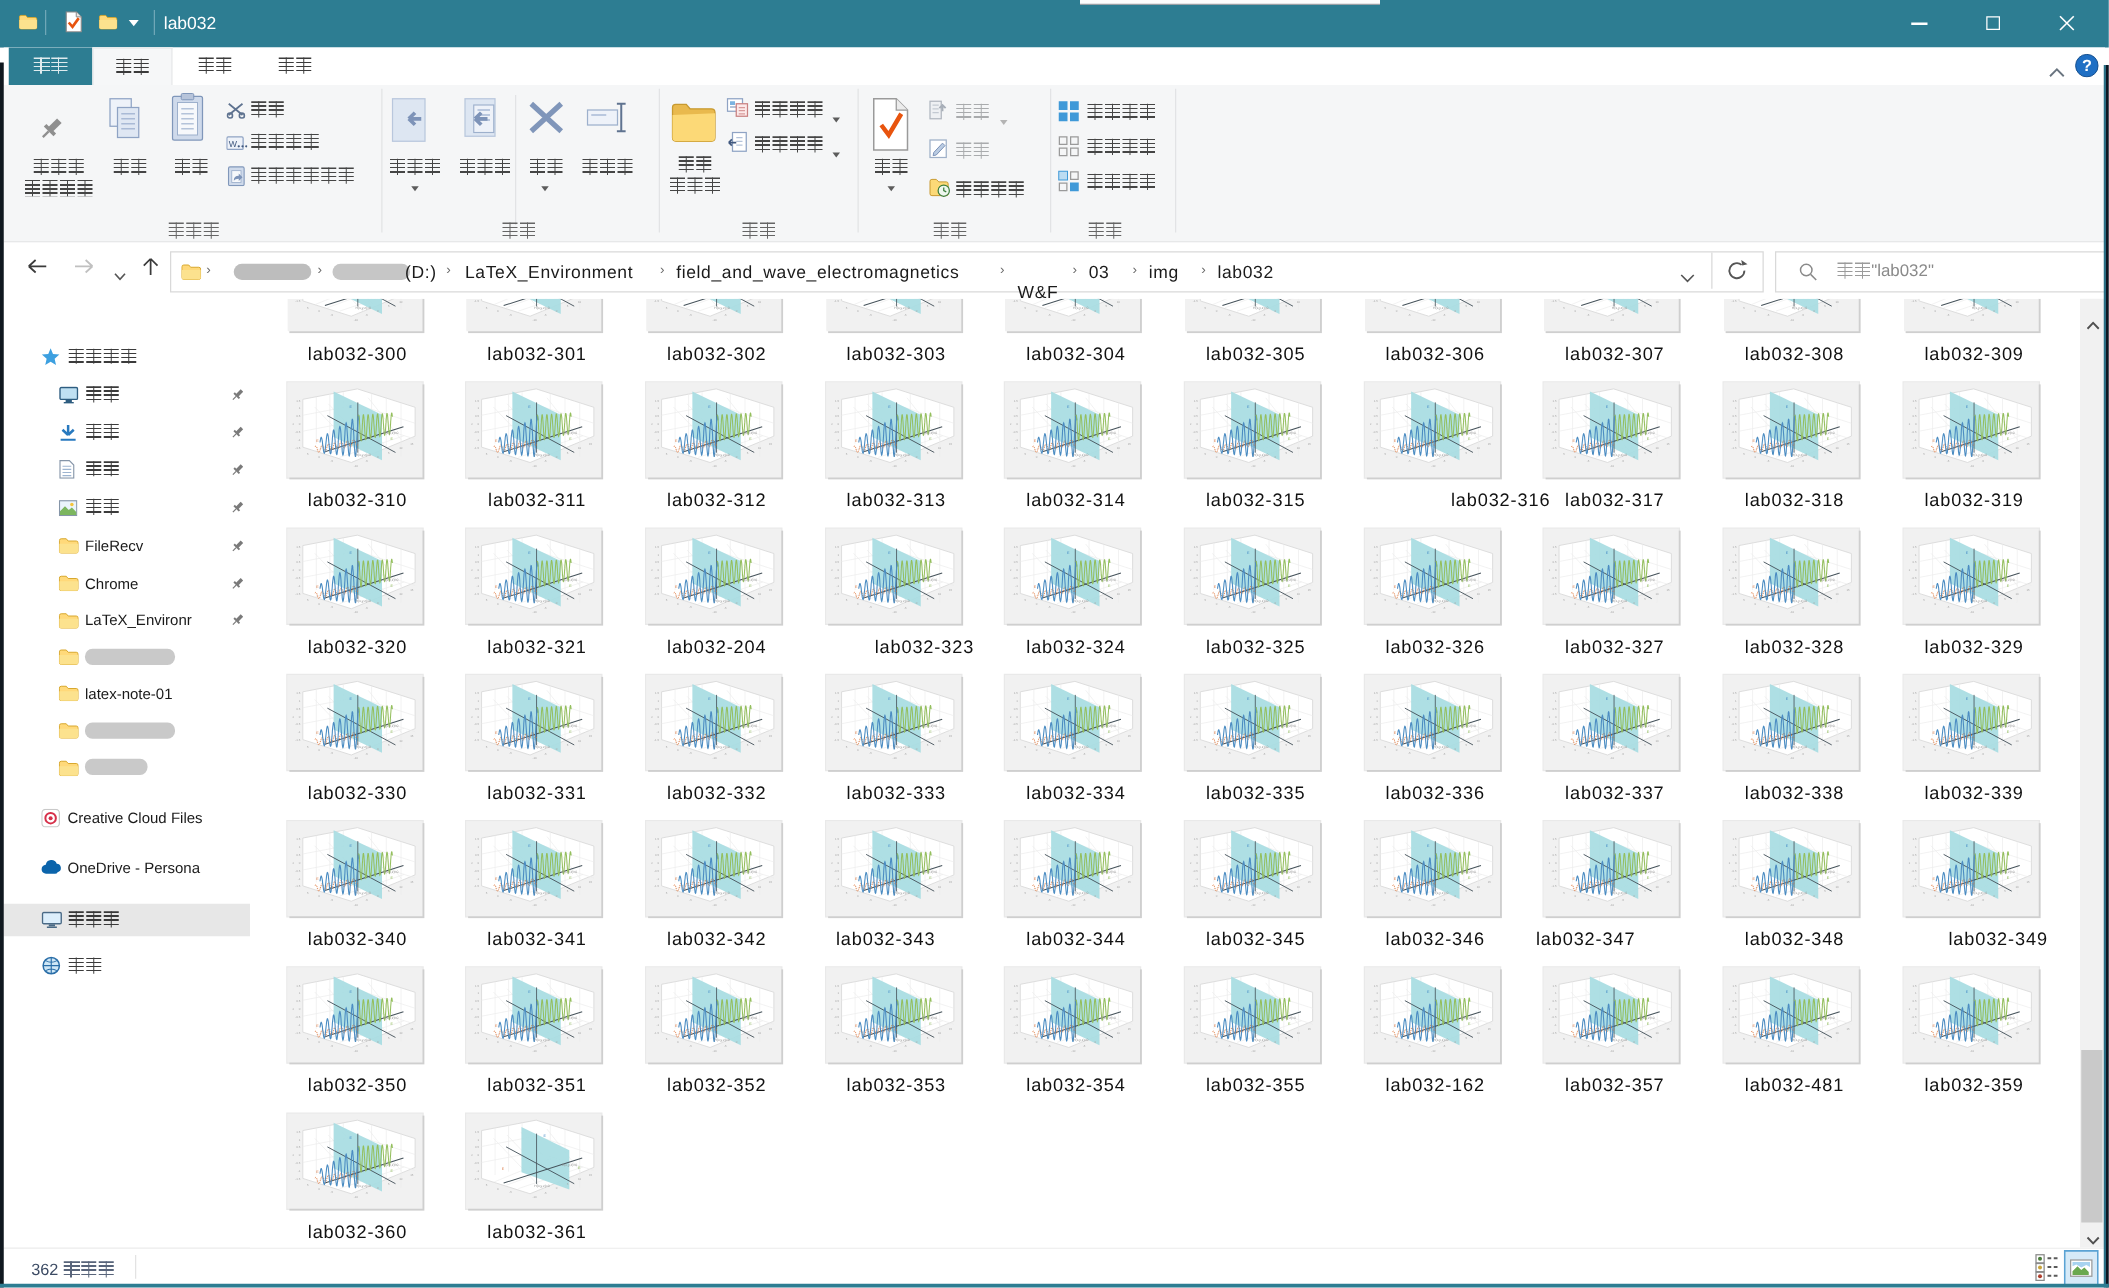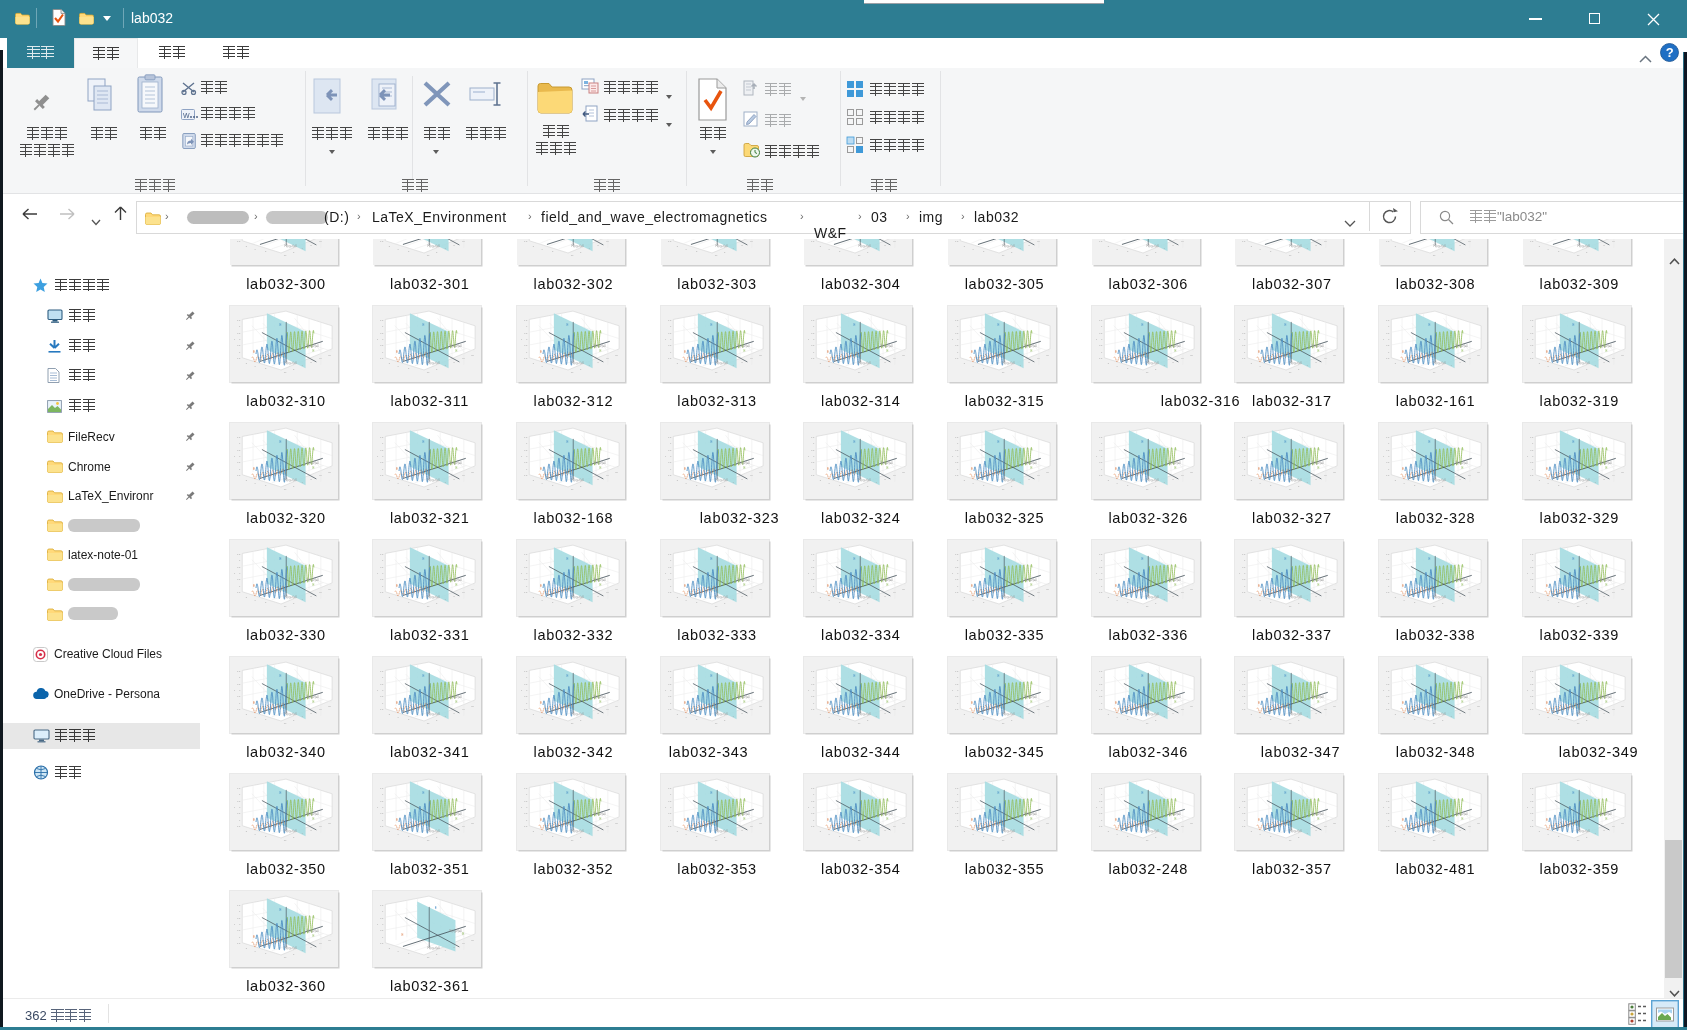--- a/index.html
+++ b/index.html
@@ -543,37 +543,37 @@
           <use href="#tp"></use>
         </svg></div>
       <div class="tlabel" style="left:929px;top:153.5px">lab032-316</div>
       <div class="thumb" style="left:1035.4px;top:66.5px"><svg width="108" height="76" viewBox="1 0.5 108 76">
           <use href="#tp"></use>
         </svg></div>
       <div class="tlabel" style="left:1020.4px;top:153.5px">lab032-317</div>
       <div class="thumb" style="left:1179.1px;top:66.5px"><svg width="108" height="76" viewBox="1 0.5 108 76">
           <use href="#tp"></use>
         </svg></div>
-      <div class="tlabel" style="left:1164.1px;top:153.5px">lab032-161</div>
+      <div class="tlabel" style="left:1164.1px;top:153.5px">lab032-318</div>
       <div class="thumb" style="left:1322.8px;top:66.5px"><svg width="108" height="76" viewBox="1 0.5 108 76">
           <use href="#tp"></use>
         </svg></div>
       <div class="tlabel" style="left:1307.8px;top:153.5px">lab032-319</div>
       <div class="thumb" style="left:29.5px;top:183.5px"><svg width="108" height="76" viewBox="1 0.5 108 76">
           <use href="#tp"></use>
         </svg></div>
       <div class="tlabel" style="left:14.5px;top:270.5px">lab032-320</div>
       <div class="thumb" style="left:173.2px;top:183.5px"><svg width="108" height="76" viewBox="1 0.5 108 76">
           <use href="#tp"></use>
         </svg></div>
       <div class="tlabel" style="left:158.2px;top:270.5px">lab032-321</div>
       <div class="thumb" style="left:316.9px;top:183.5px"><svg width="108" height="76" viewBox="1 0.5 108 76">
           <use href="#tp"></use>
         </svg></div>
-      <div class="tlabel" style="left:301.9px;top:270.5px">lab032-168</div>
+      <div class="tlabel" style="left:301.9px;top:270.5px">lab032-204</div>
       <div class="thumb" style="left:460.6px;top:183.5px"><svg width="108" height="76" viewBox="1 0.5 108 76">
           <use href="#tp"></use>
         </svg></div>
       <div class="tlabel" style="left:468px;top:270.5px">lab032-323</div>
       <div class="thumb" style="left:604.3px;top:183.5px"><svg width="108" height="76" viewBox="1 0.5 108 76">
           <use href="#tp"></use>
         </svg></div>
       <div class="tlabel" style="left:589.3px;top:270.5px">lab032-324</div>
       <div class="thumb" style="left:748.0px;top:183.5px"><svg width="108" height="76" viewBox="1 0.5 108 76">
           <use href="#tp"></use>
@@ -659,21 +659,21 @@
           <use href="#tp"></use>
         </svg></div>
       <div class="tlabel" style="left:733.0px;top:504.5px">lab032-345</div>
       <div class="thumb" style="left:891.7px;top:417.5px"><svg width="108" height="76" viewBox="1 0.5 108 76">
           <use href="#tp"></use>
         </svg></div>
       <div class="tlabel" style="left:876.7px;top:504.5px">lab032-346</div>
       <div class="thumb" style="left:1035.4px;top:417.5px"><svg width="108" height="76" viewBox="1 0.5 108 76">
           <use href="#tp"></use>
         </svg></div>
-      <div class="tlabel" style="left:1029px;top:504.5px">lab032-347</div>
+      <div class="tlabel" style="left:997px;top:504.5px">lab032-347</div>
       <div class="thumb" style="left:1179.1px;top:417.5px"><svg width="108" height="76" viewBox="1 0.5 108 76">
           <use href="#tp"></use>
         </svg></div>
       <div class="tlabel" style="left:1164.1px;top:504.5px">lab032-348</div>
       <div class="thumb" style="left:1322.8px;top:417.5px"><svg width="108" height="76" viewBox="1 0.5 108 76">
           <use href="#tp"></use>
         </svg></div>
       <div class="tlabel" style="left:1327px;top:504.5px">lab032-349</div>
       <div class="thumb" style="left:29.5px;top:534.5px"><svg width="108" height="76" viewBox="1 0.5 108 76">
           <use href="#tp"></use>
@@ -695,21 +695,21 @@
           <use href="#tp"></use>
         </svg></div>
       <div class="tlabel" style="left:589.3px;top:621.5px">lab032-354</div>
       <div class="thumb" style="left:748.0px;top:534.5px"><svg width="108" height="76" viewBox="1 0.5 108 76">
           <use href="#tp"></use>
         </svg></div>
       <div class="tlabel" style="left:733.0px;top:621.5px">lab032-355</div>
       <div class="thumb" style="left:891.7px;top:534.5px"><svg width="108" height="76" viewBox="1 0.5 108 76">
           <use href="#tp"></use>
         </svg></div>
-      <div class="tlabel" style="left:876.7px;top:621.5px">lab032-248</div>
+      <div class="tlabel" style="left:876.7px;top:621.5px">lab032-162</div>
       <div class="thumb" style="left:1035.4px;top:534.5px"><svg width="108" height="76" viewBox="1 0.5 108 76">
           <use href="#tp"></use>
         </svg></div>
       <div class="tlabel" style="left:1020.4px;top:621.5px">lab032-357</div>
       <div class="thumb" style="left:1179.1px;top:534.5px"><svg width="108" height="76" viewBox="1 0.5 108 76">
           <use href="#tp"></use>
         </svg></div>
       <div class="tlabel" style="left:1164.1px;top:621.5px">lab032-481</div>
       <div class="thumb" style="left:1322.8px;top:534.5px"><svg width="108" height="76" viewBox="1 0.5 108 76">
           <use href="#tp"></use>

